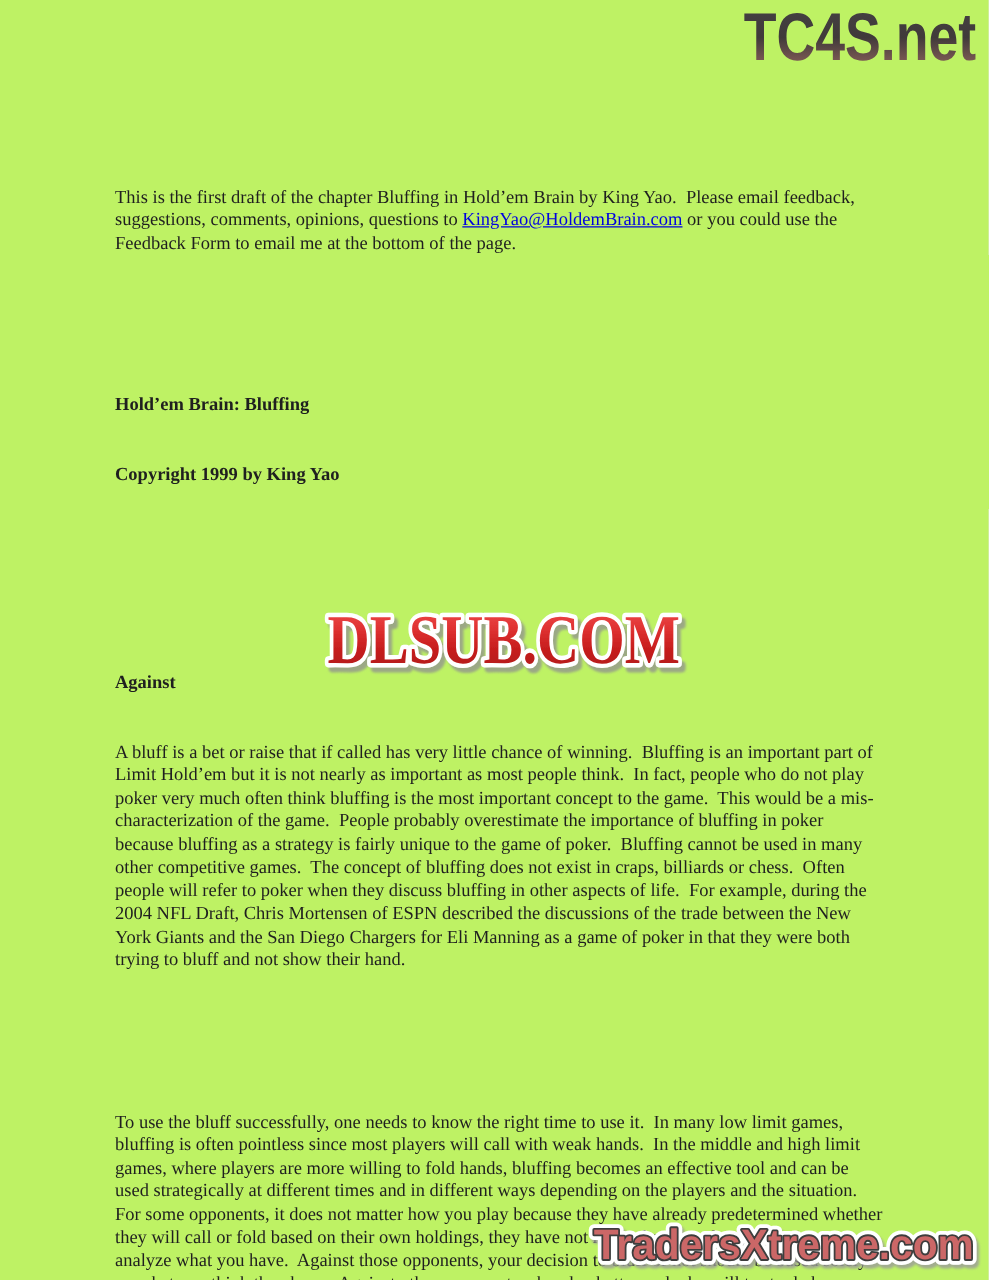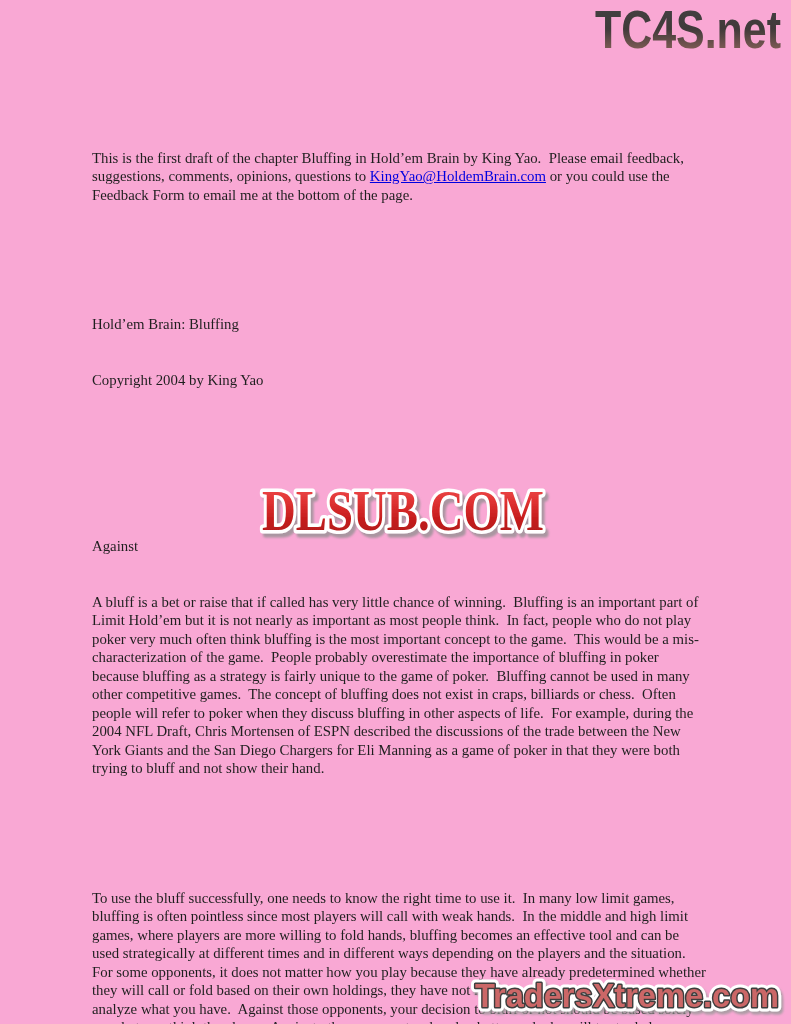--- a/index.html
+++ b/index.html
@@ -1,38 +1,38 @@
 <!DOCTYPE html>
 <html><head>
 <meta charset="utf-8">
 <style>
   html, body { margin: 0; padding: 0; background: #e8e8e8; }
   .page {
     position: relative;
     width: 791px;
     height: 1024px;
-    background: #f9a8d4;
+    background: #bef264;
     overflow: hidden;
     font-family: "Liberation Serif", serif;
     color: #1f1f1f;
   }
   .content {
     position: absolute;
     left: 92px;
     top: 93px;
     width: 614px;
     font-size: 14.8px;
     line-height: 18.5px;
     white-space: pre-wrap;
     text-align: left;
   }
   .content p, .content div { margin: 0; padding: 0; }
   .para { margin: 0; }
   .para:not(:first-child) { margin-top: 18.5px; }
-  .bold { font-weight: normal; }
+  .bold { font-weight: bold; }
   .email-link {
     color: #0000e0;
     text-decoration: underline;
     cursor: pointer;
   }
   .wm { position: absolute; pointer-events: none; }
   .wm-tc4s   { right: 2px;  top: 0px; }
   .wm-dlsub  { left: 238px; top: 478px; }
   .wm-traders{ left: 462px; top: 970px; }
   svg text { user-select: none; }
@@ -52,21 +52,21 @@
     </defs>
     <text x="10" y="48" textLength="186" lengthAdjust="spacingAndGlyphs" style="font-family:'Liberation Sans',sans-serif; font-weight:bold; font-size:54px; fill:url(#gradTc4s);">TC4S.net</text>
   </svg>
 
   <div class="content">
 
     <p class="para"><span>This is the first draft of the chapter Bluffing in Hold’em Brain by King Yao.  Please email feedback, suggestions, comments, opinions, questions to </span><a class="email-link">KingYao@HoldemBrain.com</a><span> or you could use the Feedback Form to email me at the bottom of the page.</span></p>
 
     <div class="para bold">
       <div>Hold’em Brain: Bluffing</div>
-      <div>Copyright 2004 by King Yao</div>
+      <div>Copyright 1999 by King Yao</div>
     </div>
 
     <div class="para">
       <div class="bold">Against</div>
       <div>A bluff is a bet or raise that if called has very little chance of winning.  Bluffing is an important part of Limit Hold’em but it is not nearly as important as most people think.  In fact, people who do not play poker very much often think bluffing is the most important concept to the game.  This would be a mis-characterization of the game.  People probably overestimate the importance of bluffing in poker because bluffing as a strategy is fairly unique to the game of poker.  Bluffing cannot be used in many other competitive games.  The concept of bluffing does not exist in craps, billiards or chess.  Often people will refer to poker when they discuss bluffing in other aspects of life.  For example, during the 2004 NFL Draft, Chris Mortensen of ESPN described the discussions of the trade between the New York Giants and the San Diego Chargers for Eli Manning as a game of poker in that they were both trying to bluff and not show their hand.</div>
     </div>
 
     <p class="para">To use the bluff successfully, one needs to know the right time to use it.  In many low limit games, bluffing is often pointless since most players will call with weak hands.  In the middle and high limit games, where players are more willing to fold hands, bluffing becomes an effective tool and can be used strategically at different times and in different ways depending on the players and the situation.  For some opponents, it does not matter how you play because they have already predetermined whether they will call or fold based on their own holdings, they have not made the second step of trying to analyze what you have.  Against those opponents, your decision to bluff or not should be based solely on what you think they have.  Against other opponents who play better and who will try to deduce your cards given the play of the hand up to that point, it becomes a little more difficult.  Not only do you need a good handle on the cards that they hold, but you also need to have a good idea of what they think you have.</p>
 
     

